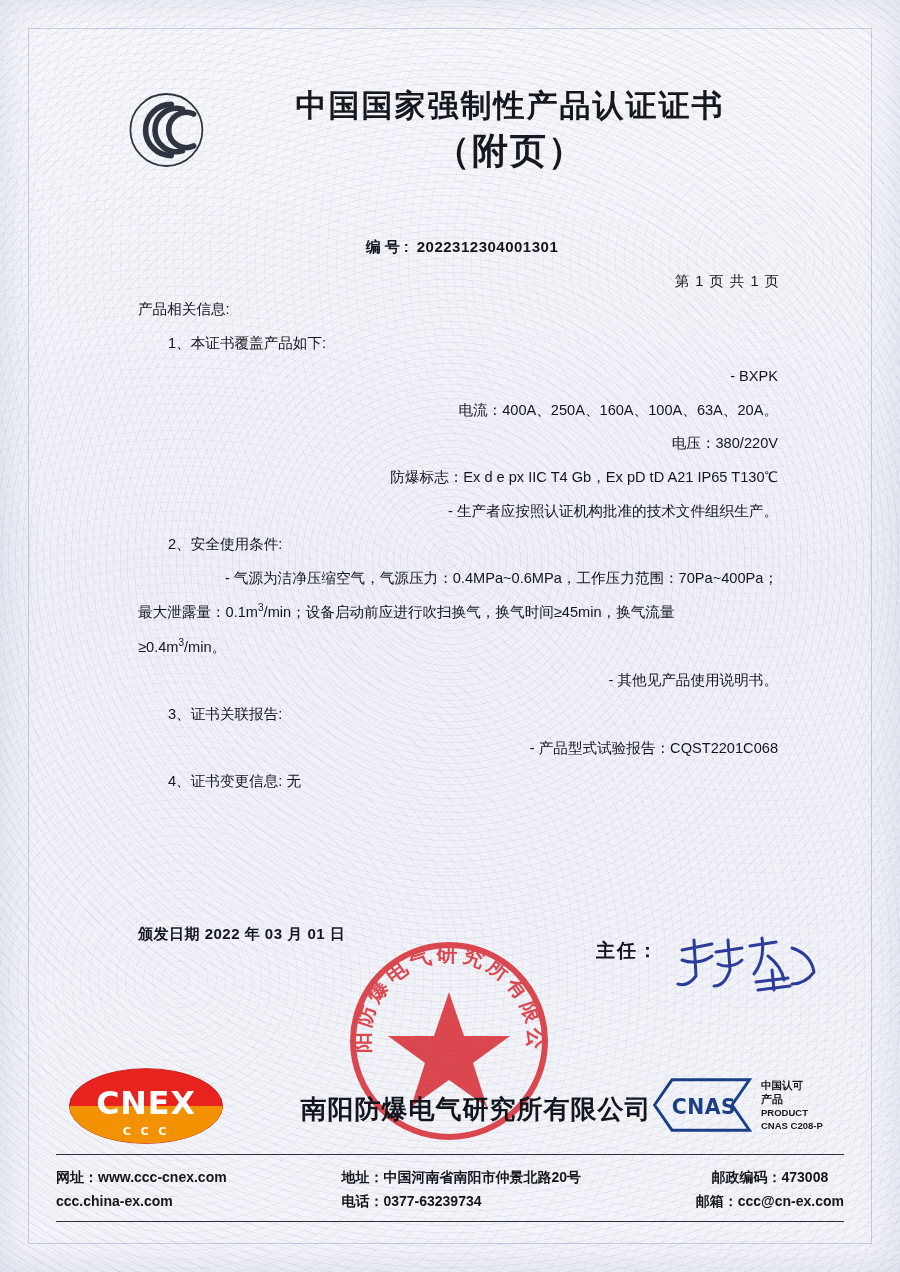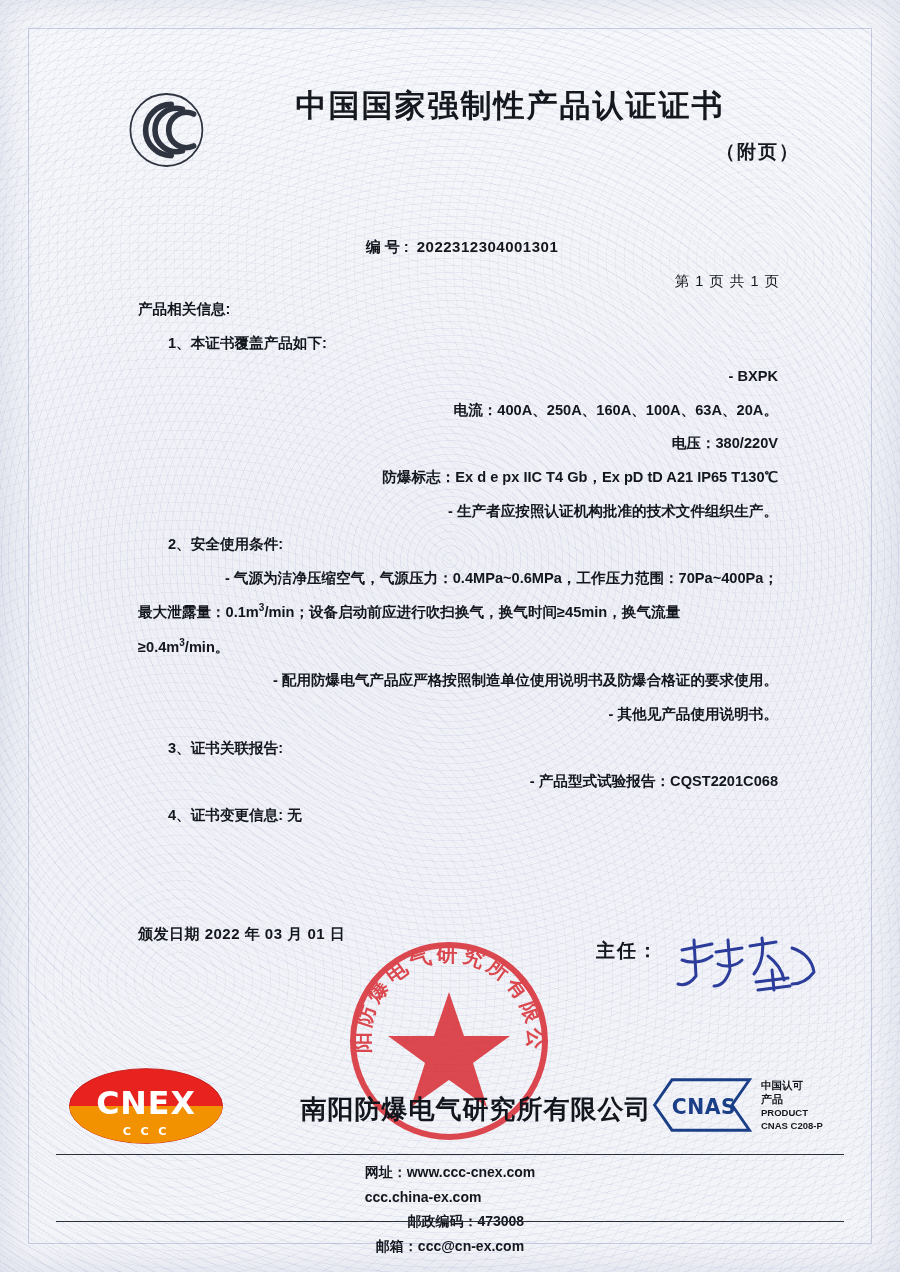--- a/index.html
+++ b/index.html
@@ -78,26 +78,24 @@
   .title-main {
     font-family: "DejaVu Serif", serif;
     font-size: 31px;
     font-weight: bold;
     color: #15181f;
     letter-spacing: 2px;
     white-space: nowrap;
   }
   .title-sub {
     font-family: "DejaVu Serif", serif;
-    font-size: 19px;
+    font-size: 36px;
     font-weight: bold;
     color: #15181f;
     letter-spacing: 2px;
-    margin-top: 12px;
-    text-align: right;
   }
 
   .cert-no {
     position: absolute;
     top: 238px;
     left: 0; right: 0;
     text-align: center;
     font-size: 15px;
     font-weight: bold;
     color: #14171d;
@@ -118,21 +116,21 @@
   
   .body-block {
     position: absolute;
     left: 138px;
     top: 298px;
     width: 640px;
     color: #13161c;
   }
   .line {
     font-size: 14.6px;
-    font-weight: bold;
+    font-weight: normal;
     line-height: 1.55;
     margin-bottom: 11px;
     white-space: nowrap;
   }
   .indent-1 { padding-left: 0px; }
   .indent-2 { padding-left: 30px; }
   .indent-3 { padding-left: 30px; text-align: right; }
   sup.unit { font-size: 10px; vertical-align: super; }
 
   .issue-date {
@@ -233,25 +231,24 @@
     left: 56px;
     right: 56px;
     top: 1160px;
     height: 58px;
     display: flex;
     justify-content: space-between;
     align-items: center;
     font-size: 14px;
     font-weight: bold;
     color: #13161c;
-    flex-direction: column;
   }
   .footer-col { line-height: 1.75; white-space: nowrap; }
   .footer-col.center { text-align: left; }
-  .footer-col.right { text-align: right; }
+  .footer-col.right { text-align: center; }
   .footer-rule-bottom {
     position: absolute;
     left: 56px;
     right: 56px;
     top: 1221px;
     border-top: 1.5px solid #2a2f3a;
   }
 </style>
 </head>
 <body>
@@ -290,21 +287,20 @@
       <div class="line indent-3">防爆标志：Ex d e px IIC T4 Gb，Ex pD tD A21 IP65 T130℃</div>
       <div class="line indent-3">- 生产者应按照认证机构批准的技术文件组织生产。</div>
       <div class="line indent-2">2、安全使用条件:</div>
       <div class="line indent-3">- 气源为洁净压缩空气，气源压力：0.4MPa~0.6MPa，工作压力范围：70Pa~400Pa；</div>
       <div class="line indent-1">
         <span>最大泄露量：0.1m</span><sup class="unit">3</sup><span>/min；设备启动前应进行吹扫换气，换气时间≥45min，换气流量</span>
       </div>
       <div class="line indent-1">
         <span>≥0.4m</span><sup class="unit">3</sup><span>/min。</span>
       </div>
-      <div class="line indent-3">- 配用防爆电气产品应严格按照制造单位使用说明书及防爆合格证的要求使用。</div>
       <div class="line indent-3">- 其他见产品使用说明书。</div>
       <div class="line indent-2">3、证书关联报告:</div>
       <div class="line indent-3">- 产品型式试验报告：CQST2201C068</div>
       <div class="line indent-2">4、证书变更信息: 无</div>
     </div>
 
     <div class="issue-date">颁发日期  2022 年 03 月 01 日</div>
     <div class="director">主任：</div>
 
     <svg class="signature" viewBox="0 0 150 70">
@@ -352,20 +348,28 @@
     </div>
 
     <div class="footer-rule"></div>
     <div class="footer">
       <div class="footer-col">
         <div>
           <span>网址：</span><span>www.ccc-cnex.com</span>
         </div>
         <div>ccc.china-ex.com</div>
       </div>
+      <div class="footer-col center">
+        <div>
+          <span>地址：</span><span>中国河南省南阳市仲景北路20号</span>
+        </div>
+        <div>
+          <span>电话：</span><span>0377-63239734</span>
+        </div>
+      </div>
       <div class="footer-col right">
         <div>
           <span>邮政编码：</span><span>473008</span>
         </div>
         <div>
           <span>邮箱：</span><span>ccc@cn-ex.com</span>
         </div>
       </div>
     </div>
     <div class="footer-rule-bottom"></div>

